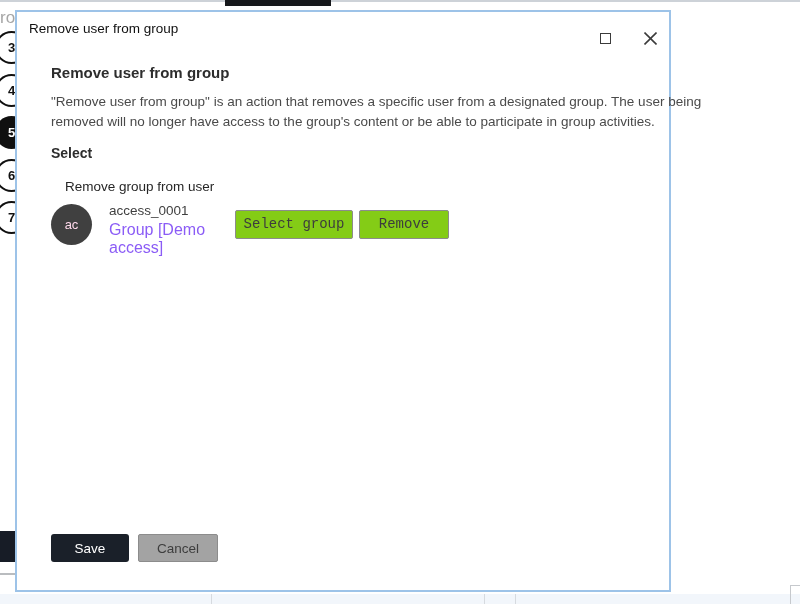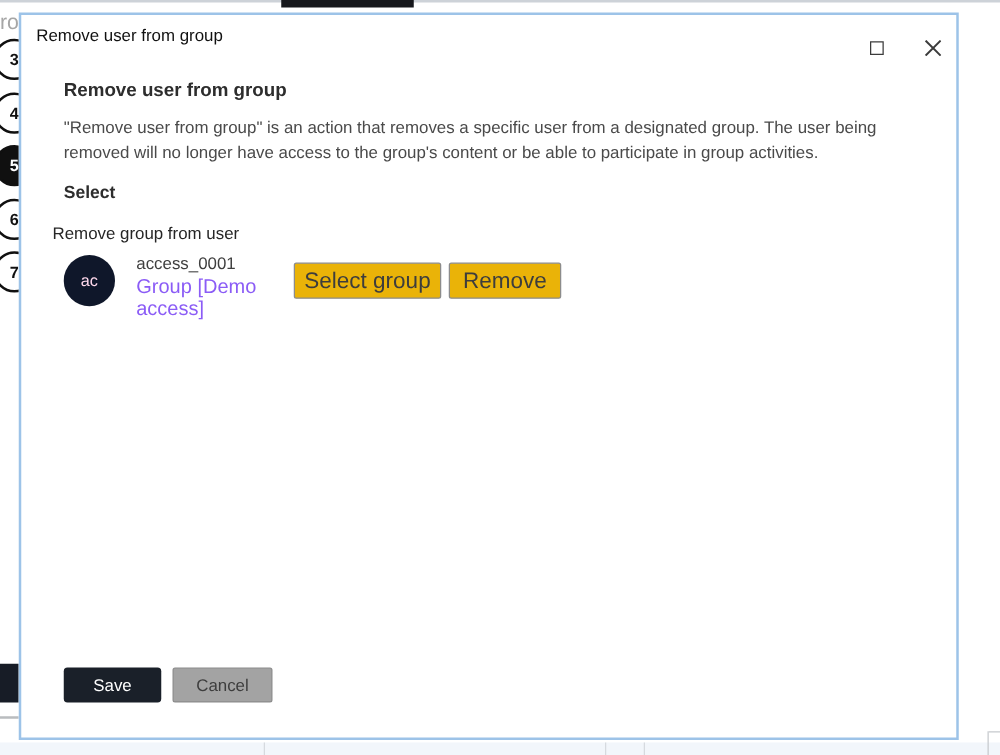--- a/index.html
+++ b/index.html
@@ -21,52 +21,52 @@
   .step[data-active="true"] { background:#101010; color:#fff; border-color:#101010; }
 
   .bottom-dark-block { left:0; top:531px; width:15px; height:31px; background:#171c26; }
   .bottom-left-line { left:0; top:573px; width:15px; height:2px; background:#b9bcbf; }
   .bottom-strip { left:0; top:594px; width:800px; height:10px; background:#f2f6fb; }
   .strip-divider { position:absolute; top:0; width:1px; height:10px; background:#d6dadf; }
   .right-line-h { left:791px; top:585px; width:9px; height:1px; background:#c6c9cd; }
   .right-line-v { left:790px; top:585px; width:1px; height:19px; background:#c6c9cd; }
 
   
-  #dialog { position:absolute; left:15px; top:10px; width:752px; height:582px;
+  #dialog { position:absolute; left:15px; top:10px; width:656px; height:582px;
             background:#fff; border:2px solid #9dc3e8; }
   .dlg-title { position:absolute; left:12px; top:9px; font-size:13.5px; color:#111; }
   .win-btn { position:absolute; top:14px; width:24px; height:24px; border:none;
              background:transparent; cursor:pointer; display:flex;
              align-items:center; justify-content:center; }
   .btn-maximize { right:52px; }
   .btn-close { right:7px; }
   .maximize-glyph { width:11px; height:11px; border:1.5px solid #3b3b3b; background:#fff; }
   .close-glyph { width:13px; height:13px; stroke:#3b3b3b; stroke-width:1.6; }
 
   .dlg-heading { position:absolute; left:34px; top:52px; font-size:15px;
                  font-weight:700; color:#2d2d2d; }
   .dlg-desc { position:absolute; left:34px; top:80px; width:662px; font-size:13.5px;
               line-height:19.5px; color:#4a4a4a; }
   .options-heading { position:absolute; left:34px; top:133px; font-size:14px;
                      font-weight:700; color:#2d2d2d; }
-  .section-label { position:absolute; left:25px; top:167px; font-size:13.5px;
+  .section-label { position:absolute; left:48px; top:167px; font-size:13.5px;
                    color:#262626; }
 
   .user-row { position:absolute; left:34px; top:190px; display:flex;
               align-items:center; height:44px; }
   .avatar { width:41px; height:41px; border-radius:50%; display:flex;
             align-items:center; justify-content:center; flex:0 0 41px; }
   .avatar span { color:#ffd9ec; font-size:13px; }
   .user-texts { margin-left:17px; width:126px;margin-top:12px; }
   .user-name { font-size:13.5px; color:#3f3f3f; }
   .user-subtitle { font-size:16px; color:#8b5cf6; margin-top:3px; }
 
-  .btn-outline { height:29px; background:#eab308; border:1px solid #8c8c8c;
-                 border-radius:2px; font-size:18px; color:#3d3d3d; cursor:pointer;
-                 font-family:Liberation Sans, sans-serif; }
+  .btn-outline { height:29px; background:#84cc16; border:1px solid #8c8c8c;
+                 border-radius:2px; font-size:14px; color:#3d3d3d; cursor:pointer;
+                 font-family:Liberation Mono, monospace; }
   .btn-select-group { width:118px; margin-left:0; }
   .btn-remove { width:90px; margin-left:6px; }
 
   .dlg-footer { position:absolute; left:34px; top:522px; display:flex; }
   .btn-save { width:78px; height:28px; border:none; border-radius:3px; color:#fff;
               font-size:13.5px; cursor:pointer; font-family:"Liberation Sans", sans-serif; }
   .btn-cancel { width:80px; height:28px; margin-left:9px; background:#a3a3a3;
                 border:1px solid #8c8c8c; border-radius:2px; font-size:13.5px;
                 color:#3d3d3d; cursor:pointer; font-family:"Liberation Sans", sans-serif; }
 </style>
@@ -120,21 +120,21 @@
       <line x1="12.5" y1="0.5" x2="0.5" y2="12.5"></line>
     </svg>
   </button>
 
   <div class="dlg-heading">Remove user from group</div>
   <div class="dlg-desc">"Remove user from group" is an action that removes a specific user from a designated group. The user being removed will no longer have access to the group's content or be able to participate in group activities.</div>
   <div class="options-heading">Select</div>
   <div class="section-label">Remove group from user</div>
 
   <div class="user-row">
-    <div class="avatar" style="background-color: #0f172a;">
+    <div class="avatar" style="background-color: #404040;">
       <span>ac</span>
     </div>
     <div class="user-texts">
       <div class="user-name">access_0001</div>
       <div class="user-subtitle">Group [Demo access]</div>
     </div>
     <button class="btn-outline btn-select-group">Select group</button>
     <button class="btn-outline btn-remove">Remove</button>
   </div>
 

